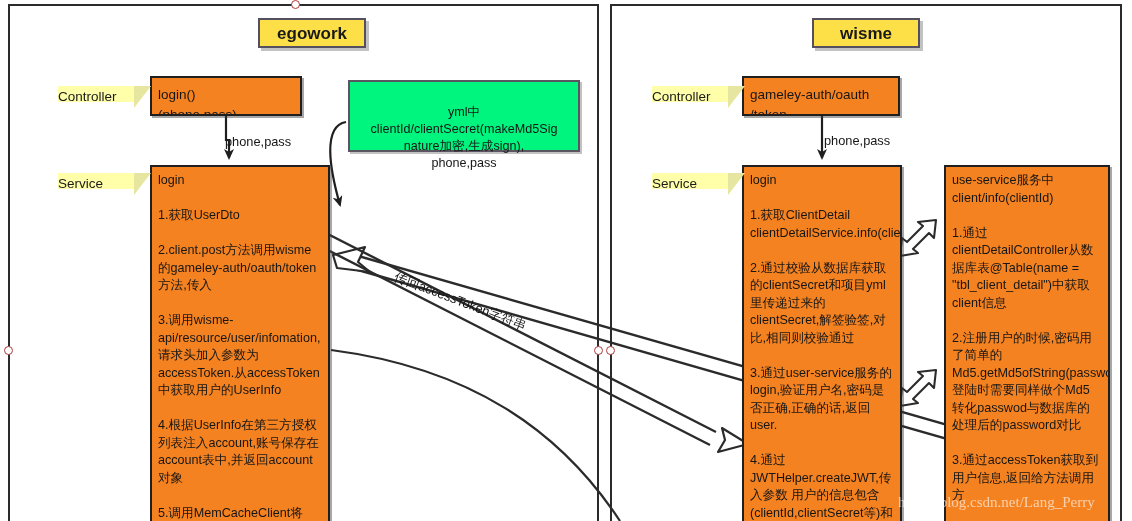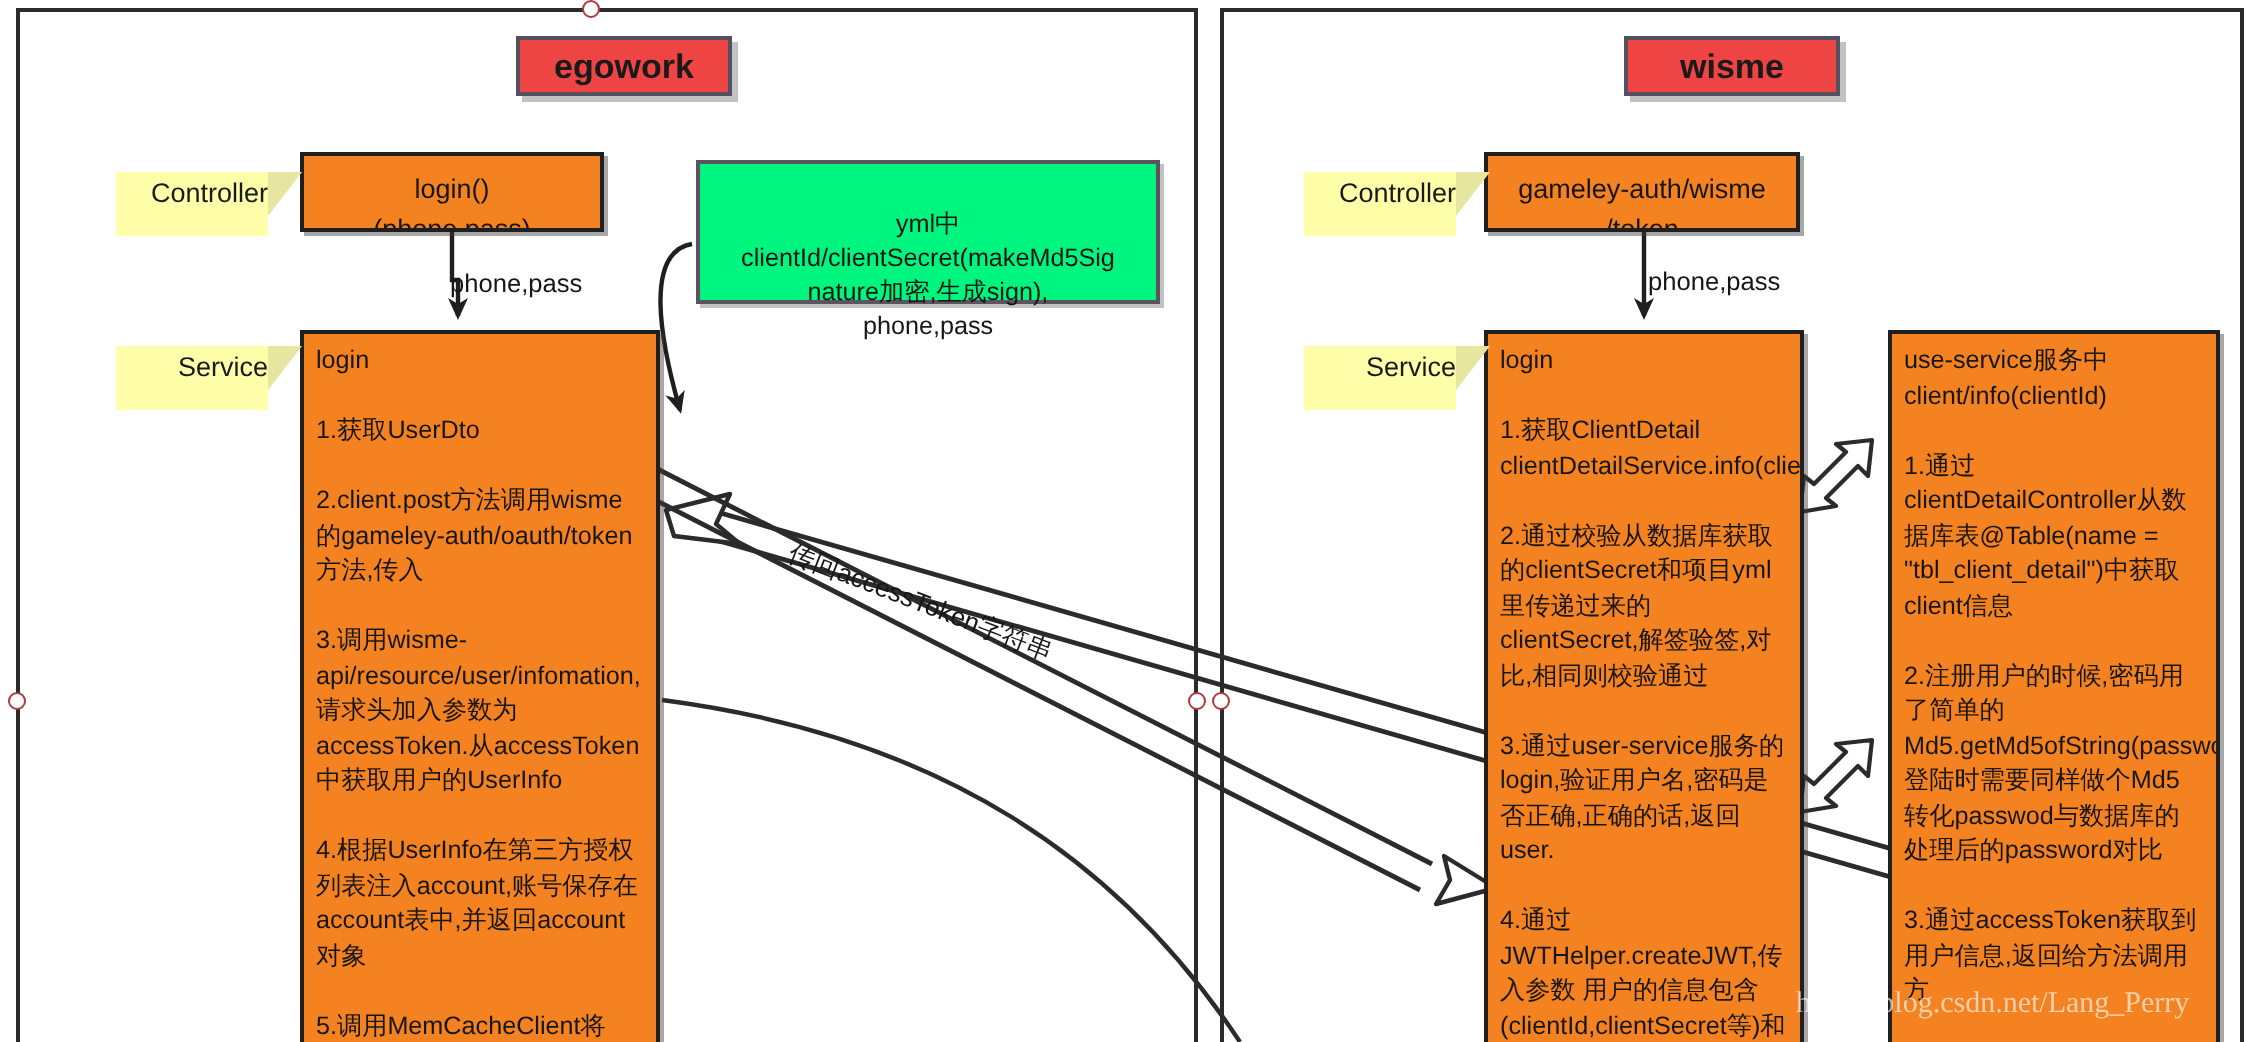--- a/index.html
+++ b/index.html
@@ -32,21 +32,21 @@
     border: 1.6px solid #b03a3a;
     border-radius: 50%;
     background: #ffffff;
     box-sizing: border-box;
     z-index: 30;
   }
 
   .title-box {
     position: absolute;
     border: 2px solid #555060;
-    background: #ef4444;
+    background: #fde047;
     font-weight: bold;
     font-size: 17px;
     text-align: center;
     line-height: 28px;
     height: 30px;
     box-sizing: border-box;
     z-index: 12;
     box-shadow: 3px 3px 0 rgba(80,80,80,0.35);
   }
   #title-egowork { left: 258px; top: 18px; width: 108px; }
@@ -62,21 +62,20 @@
     overflow: hidden;
   }
   .obox .body {
     font-size: 12.6px;
     line-height: 17.5px;
     white-space: pre-wrap;
     padding: 5px 6px 0 6px;
     color: #161616;
   }
   .obox.centered .body {
-    text-align: center;
     font-size: 13.5px;
     line-height: 20px;
     padding-top: 7px;
   }
 
   #box-login-ctrl  { left: 150px; top: 76px;  width: 152px; height: 40px; }
   #box-login-svc   { left: 150px; top: 165px; width: 180px; height: 380px; }
   #box-gameley     { left: 742px; top: 76px;  width: 158px; height: 40px; }
   #box-login-svc-r { left: 742px; top: 165px; width: 160px; height: 380px; }
   #box-useservice  { left: 944px; top: 165px; width: 166px; height: 380px; }
@@ -94,25 +93,25 @@
     font-size: 12.6px;
     line-height: 17px;
     text-align: center;
     padding-top: 22px;
     white-space: pre-wrap;
     color: #161616;
   }
 
   .tag {
     position: absolute;
-    height: 32px;
+    height: 16px;
     background: #ffffaa;
     font-size: 13.5px;
     line-height: 22px;
-    text-align: right;
+    text-align: left;
     z-index: 14;
     box-sizing: border-box;
   }
   .tag .fold {
     position: absolute;
     right: -17px; top: 0;
     width: 0; height: 0;
     border-top: 22px solid #e6e6a0;
     border-right: 17px solid transparent;
   }
@@ -238,21 +237,21 @@
 </div>
 
 <div class="ymlbox">
   <div class="body">yml中
 clientId/clientSecret(makeMd5Sig
 nature加密,生成sign),
 phone,pass</div>
 </div>
 
 <div class="obox centered" id="box-gameley">
-  <div class="body">gameley-auth/wisme
+  <div class="body">gameley-auth/oauth
 /token</div>
 </div>
 
 <div class="obox" id="box-login-svc-r">
   <div class="body">login
 
 1.获取ClientDetail
 clientDetailService.info(clientId)
 
 2.通过校验从数据库获取的clientSecret和项目yml里传递过来的clientSecret,解签验签,对比,相同则校验通过

